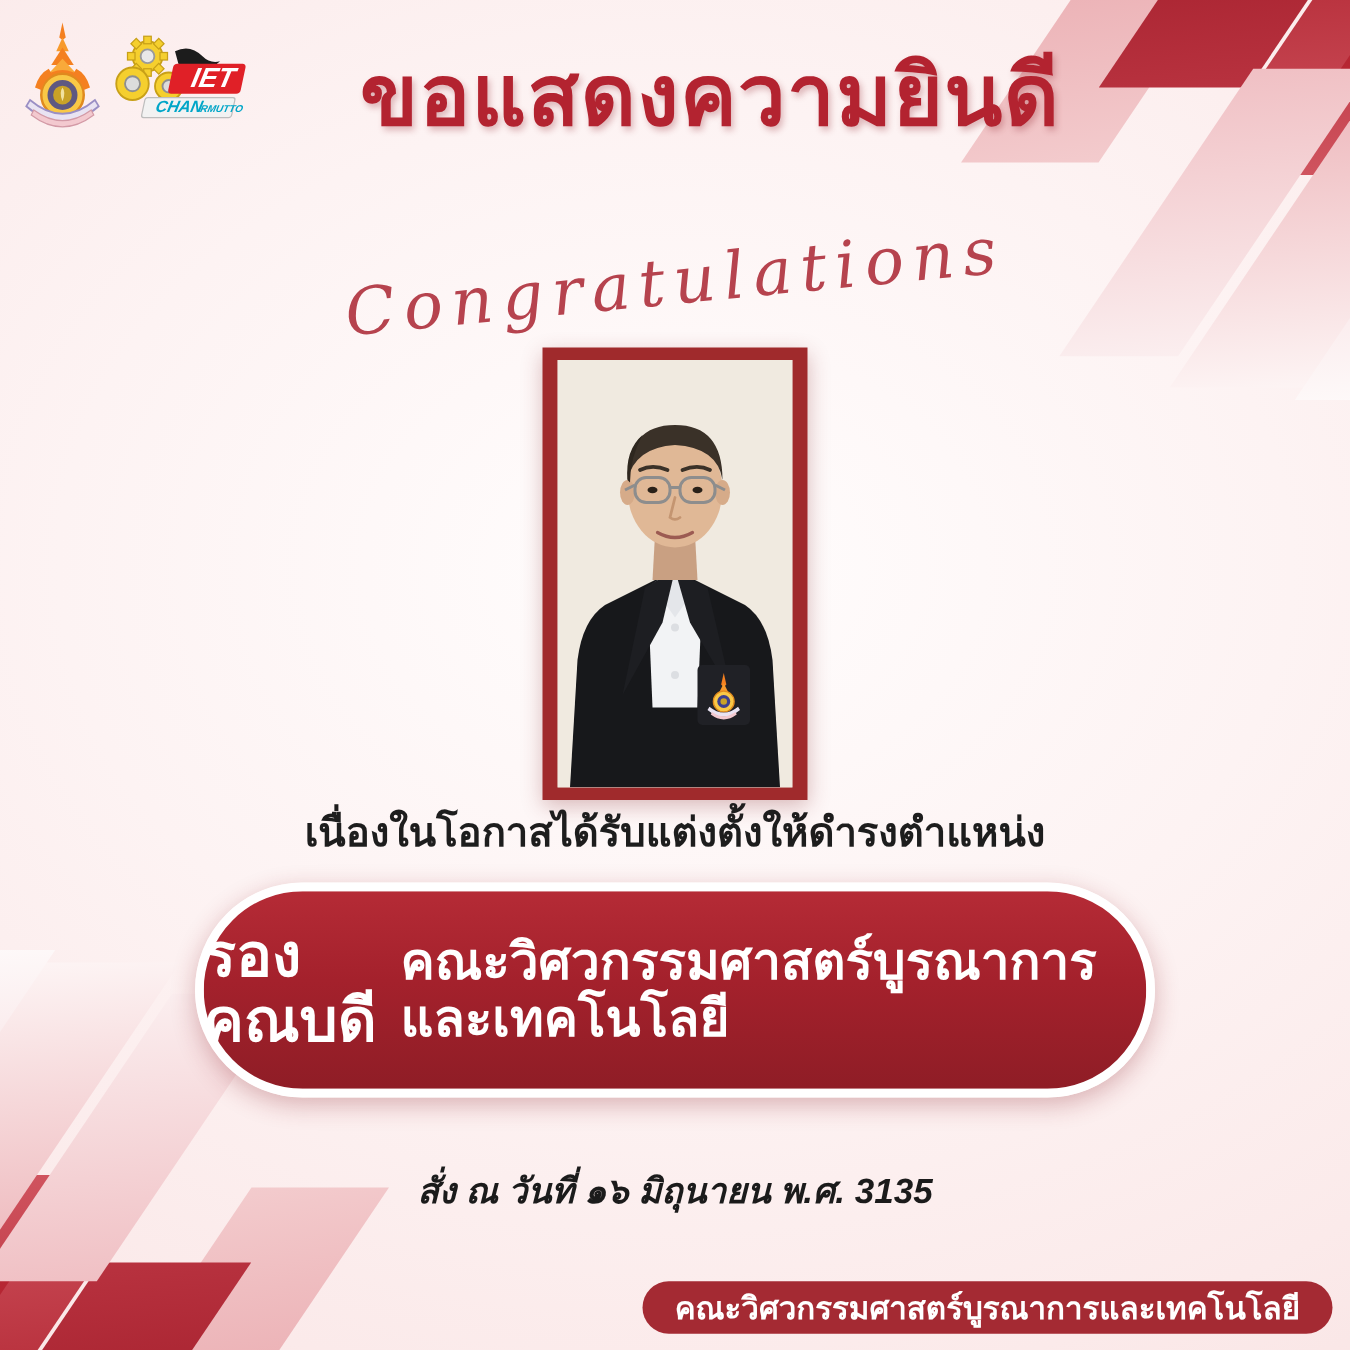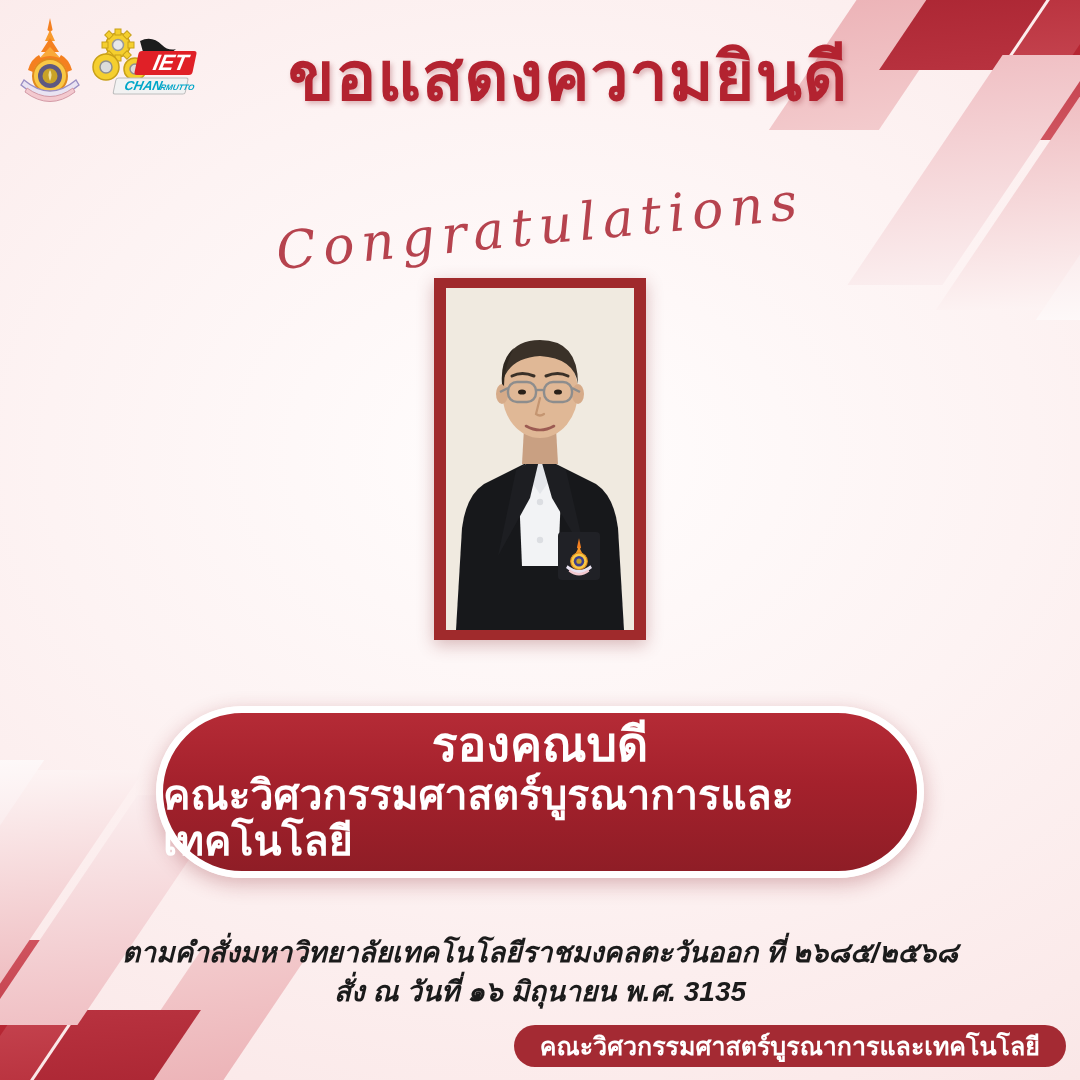--- a/index.html
+++ b/index.html
@@ -164,21 +164,21 @@
     top: 706px;
     left: 156px;
     width: 768px;
     height: 172px;
     border-radius: 86px;
     background: linear-gradient(180deg,#b52b36 0%,#a4212c 45%,#8f1d26 100%);
     border: 7px solid #ffffff;
     box-sizing: border-box;
     box-shadow: 0 6px 20px rgba(140,30,40,.30);
     display: flex;
-    flex-direction: column;
+    flex-direction: row;
     align-items: center;
     justify-content: center;
     z-index: 5;
   }
   .position-banner .line1 {
     color: #ffffff;
     font-size: 48px;
     font-weight: 700;
     line-height: 1.08;
   }
@@ -356,28 +356,28 @@
           <circle cx="0" cy="10" r="16" fill="#f9c846" stroke="#e08a1e" stroke-width="2"></circle>
           <circle cx="0" cy="10" r="10" fill="#3c3f8f"></circle>
           <circle cx="0" cy="10" r="5" fill="#c9a227"></circle>
           <path d="M-22 18 q22 18 44 0 l3 5 q-25 21 -50 0 Z" fill="#e9e3f2"></path>
           <path d="M-18 26 q18 13 36 0 l2 4 q-20 15 -40 0 Z" fill="#f3c9cf"></path>
         </g>
       </svg>
     </div>
   </div>
 
+  <div class="caption">เนื่องในโอกาสได้รับแต่งตั้งให้ดำรงตำแหน่ง</div>
 
   <div class="position-banner">
     <div class="line1">รองคณบดี</div>
     <div class="line2">คณะวิศวกรรมศาสตร์บูรณาการและเทคโนโลยี</div>
   </div>
 
   <div class="order-block">
-    <div class="ol">ตามคำสั่งมหาวิทยาลัยเทคโนโลยีราชมงคลตะวันออก ที่ ๒๖๘๕/๒๕๖๘</div>
     <div class="ol">สั่ง ณ วันที่ ๑๖ มิถุนายน พ.ศ. 3135</div>
   </div>
 
   <div class="footer-pill">
     <span>คณะวิศวกรรมศาสตร์บูรณาการและเทคโนโลยี</span>
   </div>
 
 </div>
 
 </body></html>

